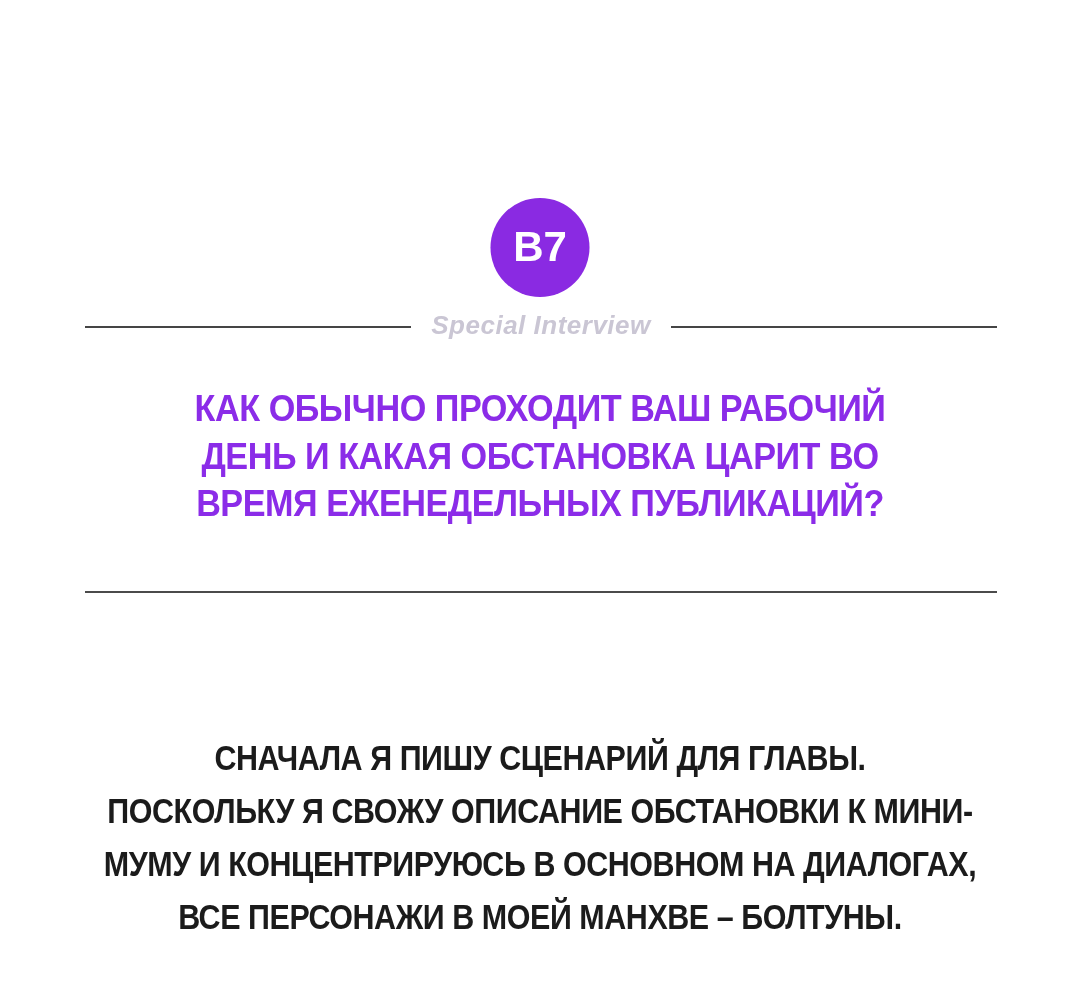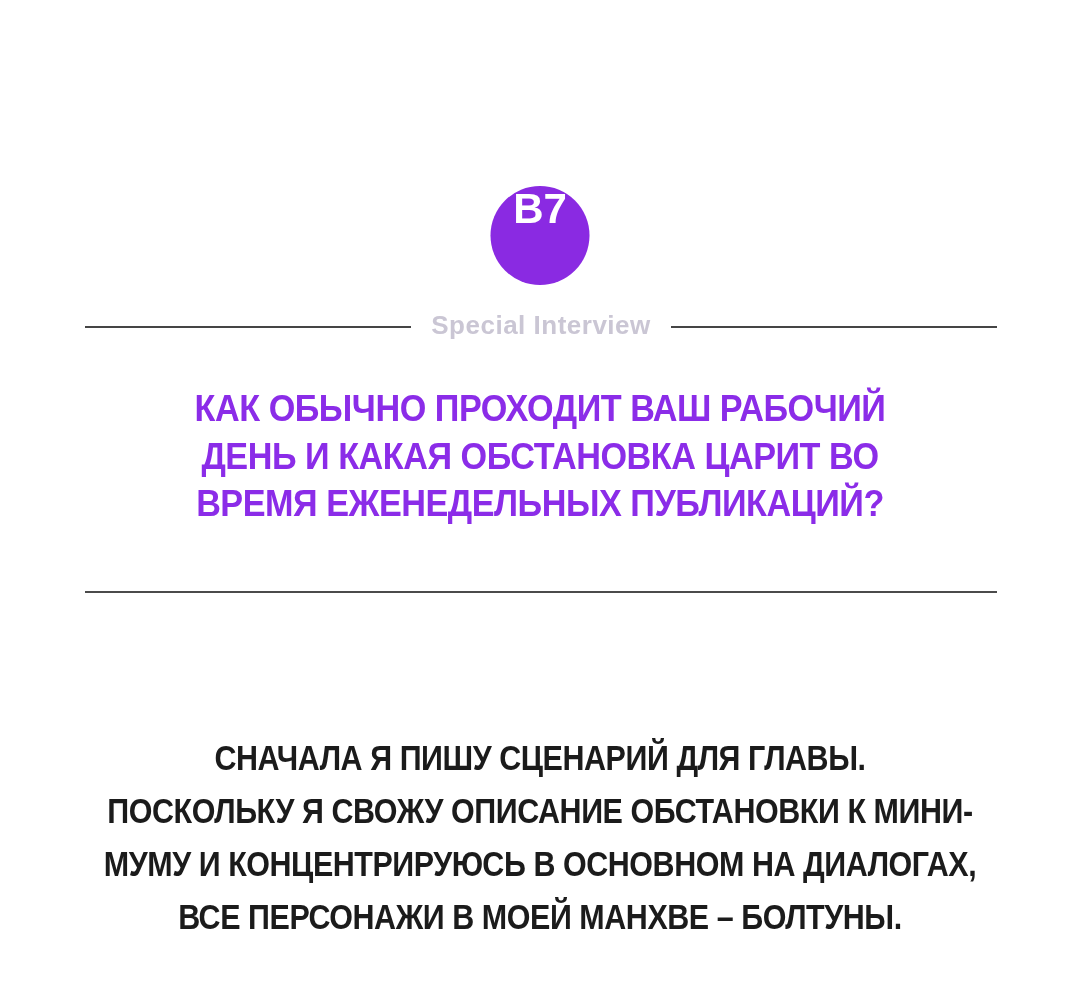--- a/index.html
+++ b/index.html
@@ -12,28 +12,28 @@
     width: 1080px;
     height: 1008px;
     background: #ffffff;
     overflow: hidden;
     font-family: "Liberation Sans", sans-serif;
   }
 
   
   .badge {
     position: absolute;
-    top: 186px;
+    top: 198px;
     left: 50%;
     transform: translateX(-50%);
     width: 99px;
     height: 99px;
     border-radius: 50%;
     display: flex;
-    align-items: flex-start;
+    align-items: center;
     justify-content: center;
   }
   .badge-label {
     color: #ffffff;
     font-size: 42px;
     font-weight: 700;
     letter-spacing: 0px;
     transform: translateY(-1px);
   }
 
@@ -105,21 +105,21 @@
 <body>
 
 <div class="canvas">
 
   <div class="badge" style="background-color: rgb(138, 42, 226);">
     <span class="badge-label" style="color: rgb(255, 255, 255);">B7</span>
   </div>
 
   <div class="section-row">
     <div class="section-line" style="background-color: rgb(69, 69, 69);"></div>
-    <div class="section-label" style="color: rgb(202, 198, 212);">Special Interview</div>
+    <div class="section-label" style="color: rgb(202, 198, 212); font-style: italic;">Special Interview</div>
     <div class="section-line" style="background-color: rgb(69, 69, 69);"></div>
   </div>
 
   <div class="question" style="color: rgb(139, 44, 232);">
     <div class="line">КАК ОБЫЧНО ПРОХОДИТ ВАШ РАБОЧИЙ</div>
     <div class="line">ДЕНЬ И КАКАЯ ОБСТАНОВКА ЦАРИТ ВО</div>
     <div class="line">ВРЕМЯ ЕЖЕНЕДЕЛЬНЫХ ПУБЛИКАЦИЙ?</div>
   </div>
 
   <div class="divider" style="background-color: rgb(75, 75, 75);"></div>

